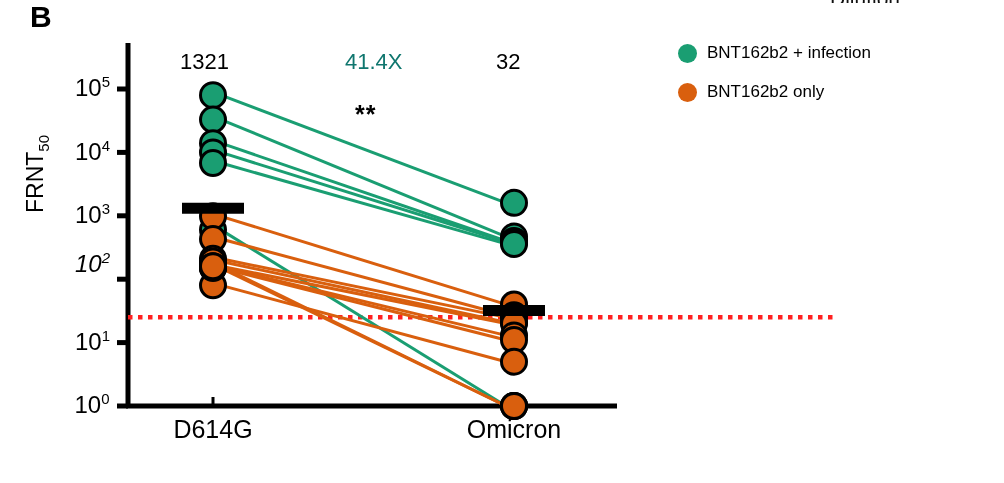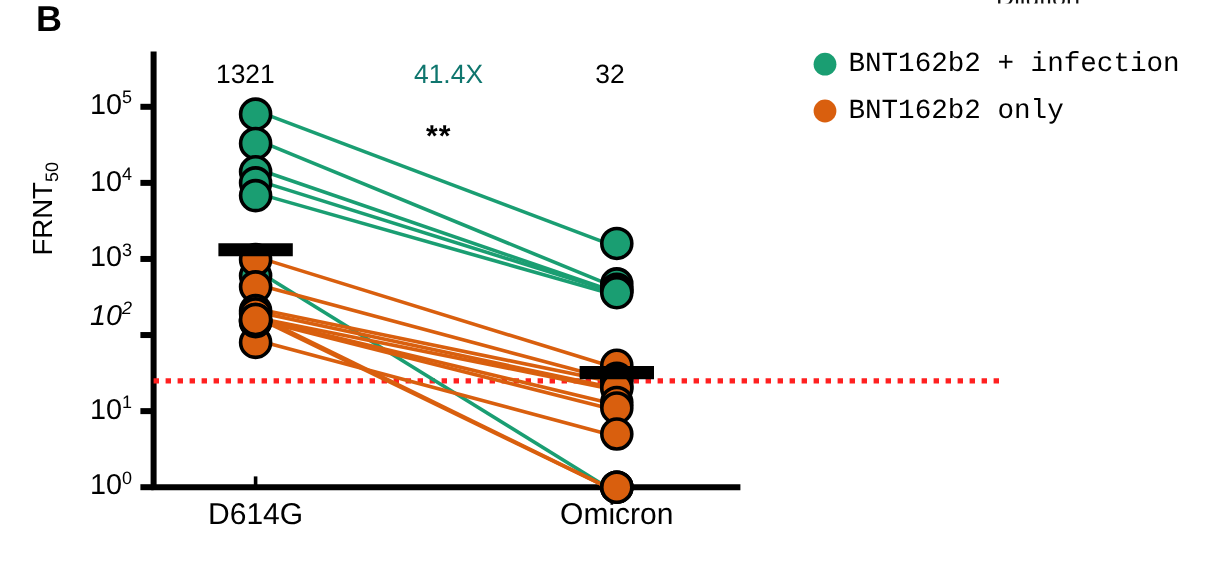--- a/index.html
+++ b/index.html
@@ -112,24 +112,23 @@
     height: 30px;
     margin-bottom: 9px;
   }
   .legend-swatch {
     width: 19px; height: 19px;
     border-radius: 50%;
     margin-right: 10px;
     flex: 0 0 auto;
   }
   .legend-label {
-    font-size: 23px;
+    font-size: 17px;
     line-height: 24px;
     white-space: nowrap;
-    font-family: Liberation Mono, monospace;
   }
 </style>
 </head>
 <body>
 
 <div id="root">
 
   <div class="abs" id="panel-letter">B</div>
 
   <div class="abs" id="dilution-clip">
@@ -206,21 +205,21 @@
 
   <div class="abs annot" id="fold-change" style="color: #0f766e;">41.4X</div>
 
   <div class="abs annot" id="geomean-right">32</div>
 
   <div class="abs" id="significance">**</div>
 
   <div class="abs" id="y-axis-title">FRNT<sub>50</sub></div>
 
   <div id="ytick-labels">
-      <div class="abs ytick-label" style="left: 40px; top: 393px;">10<sup>0</sup></div>
+      <div class="abs ytick-label" style="left: 57px; top: 393px; text-align: center;">10<sup>0</sup></div>
       <div class="abs ytick-label" style="left: 40px; top: 329.6px;">10<sup>1</sup></div>
       <div class="abs ytick-label" style="left: 40px; top: 252px; font-style: italic;">10<sup>2</sup></div>
       <div class="abs ytick-label" style="left: 40px; top: 202.8px;">10<sup>3</sup></div>
       <div class="abs ytick-label" style="left: 40px; top: 140px;">10<sup>4</sup></div>
       <div class="abs ytick-label" style="left: 40px; top: 76px;">10<sup>5</sup></div>
     </div>
   <div id="xtick-labels">
       <div class="abs xtick-label" style="left: 133px; top: 418px;">D614G</div>
       <div class="abs xtick-label" style="left: 434px; top: 418px;">Omicron</div>
     </div>

